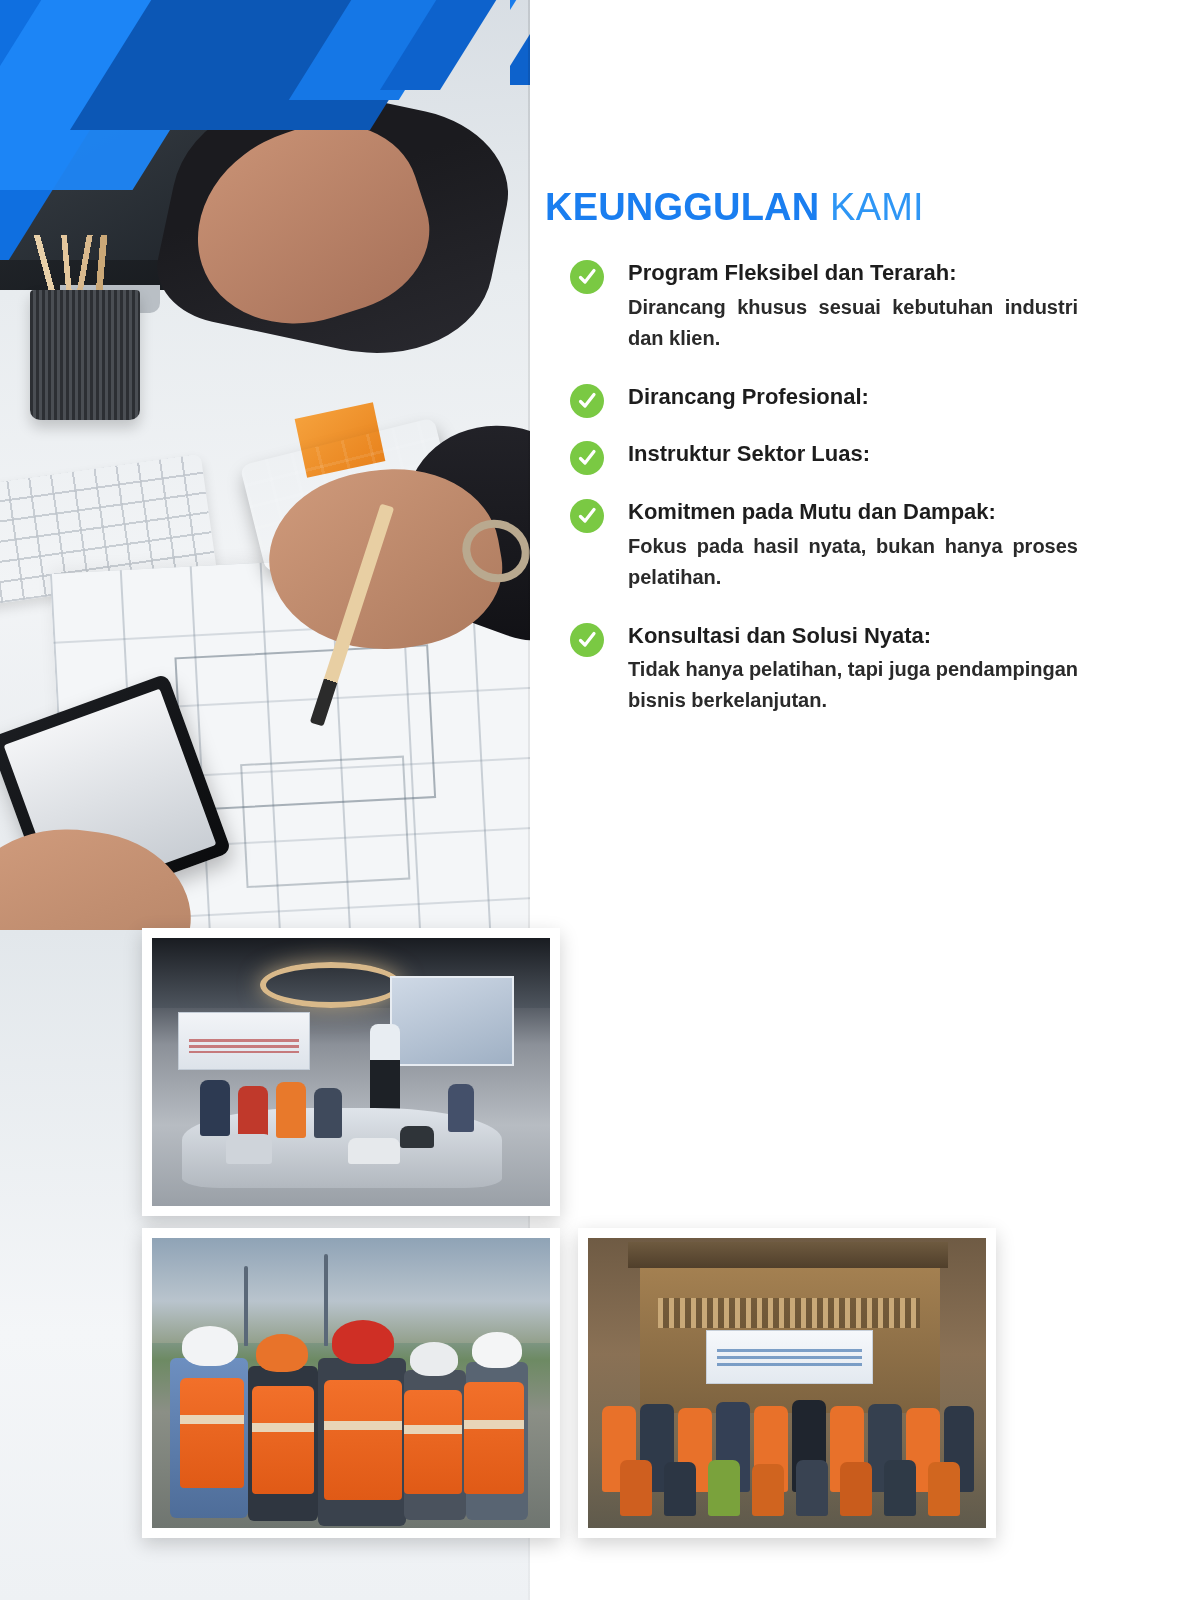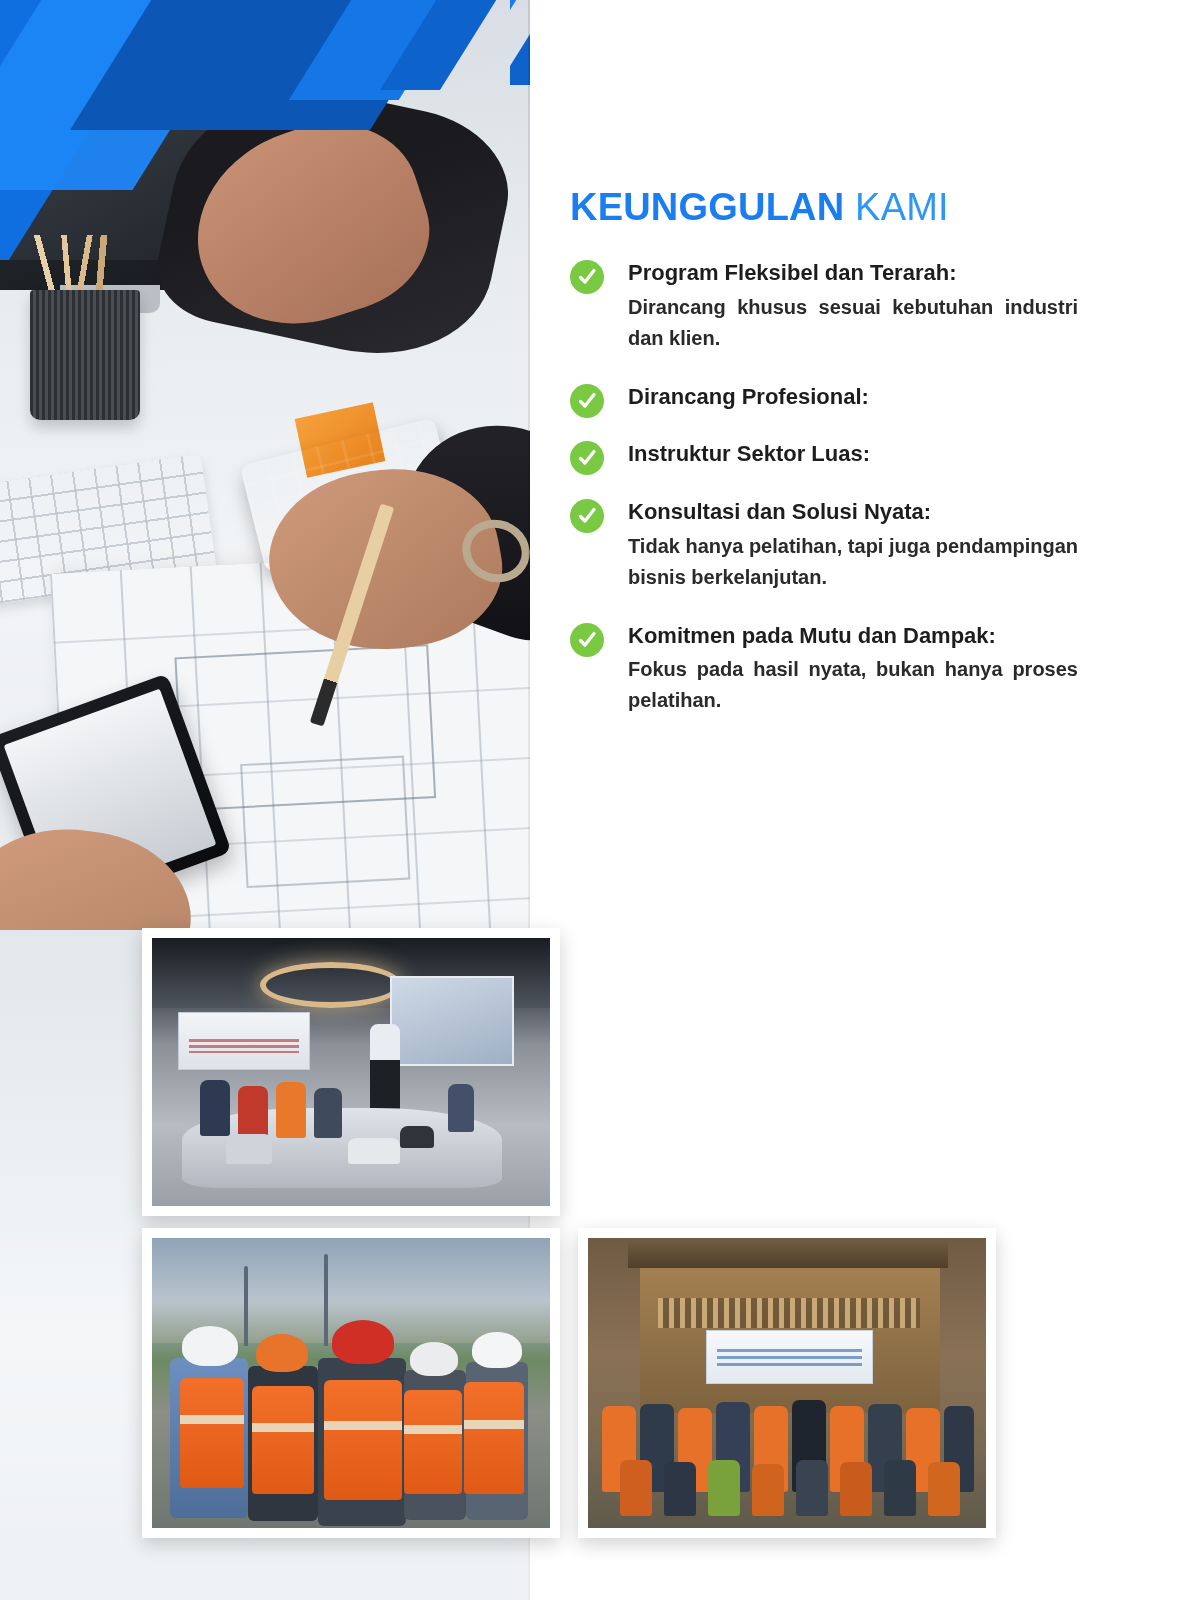--- a/index.html
+++ b/index.html
@@ -272,21 +272,21 @@
 
   
   .right-col {
     position: absolute;
     left: 530px; top: 0;
     width: 667px; height: 1600px;
     background: #ffffff;
   }
   .heading {
     position: absolute;
-    left: 40px; top: 186px;
+    left: 15px; top: 186px;
     font-size: 38px;
     letter-spacing: .2px;
     white-space: nowrap;
   }
   .heading .bold {
     font-weight: bold;
     color: #1a7ef0;
   }
   .heading .light {
     font-weight: normal;
@@ -547,32 +547,32 @@
       </span>
       <p class="item-title">Instruktur Sektor Luas:</p>
     </div>
 
     <div class="item">
       <span class="check">
         <svg width="20" height="20" viewBox="0 0 20 20" aria-hidden="true">
           <path d="M3.5 10.5 L8 15 L17 3.5" fill="none" stroke="#ffffff" stroke-width="3.2" stroke-linecap="round" stroke-linejoin="round"></path>
         </svg>
       </span>
-      <p class="item-title">Konsultasi dan Solusi Nyata:</p>
-      <p class="item-body">Tidak hanya pelatihan, tapi juga pendampingan bisnis berkelanjutan.</p>
+      <p class="item-title">Komitmen pada Mutu dan Dampak:</p>
+      <p class="item-body">Fokus pada hasil nyata, bukan hanya proses pelatihan.</p>
     </div>
 
     <div class="item">
       <span class="check">
         <svg width="20" height="20" viewBox="0 0 20 20" aria-hidden="true">
           <path d="M3.5 10.5 L8 15 L17 3.5" fill="none" stroke="#ffffff" stroke-width="3.2" stroke-linecap="round" stroke-linejoin="round"></path>
         </svg>
       </span>
-      <p class="item-title">Komitmen pada Mutu dan Dampak:</p>
-      <p class="item-body">Fokus pada hasil nyata, bukan hanya proses pelatihan.</p>
+      <p class="item-title">Konsultasi dan Solusi Nyata:</p>
+      <p class="item-body">Tidak hanya pelatihan, tapi juga pendampingan bisnis berkelanjutan.</p>
     </div>
 
   </div>
 </div>
 
 <div class="card card-meeting">
   <div class="inner">
     <div class="meeting-bg"></div>
     <div class="meeting-ceiling"></div>
     <div class="meeting-ring"></div>

